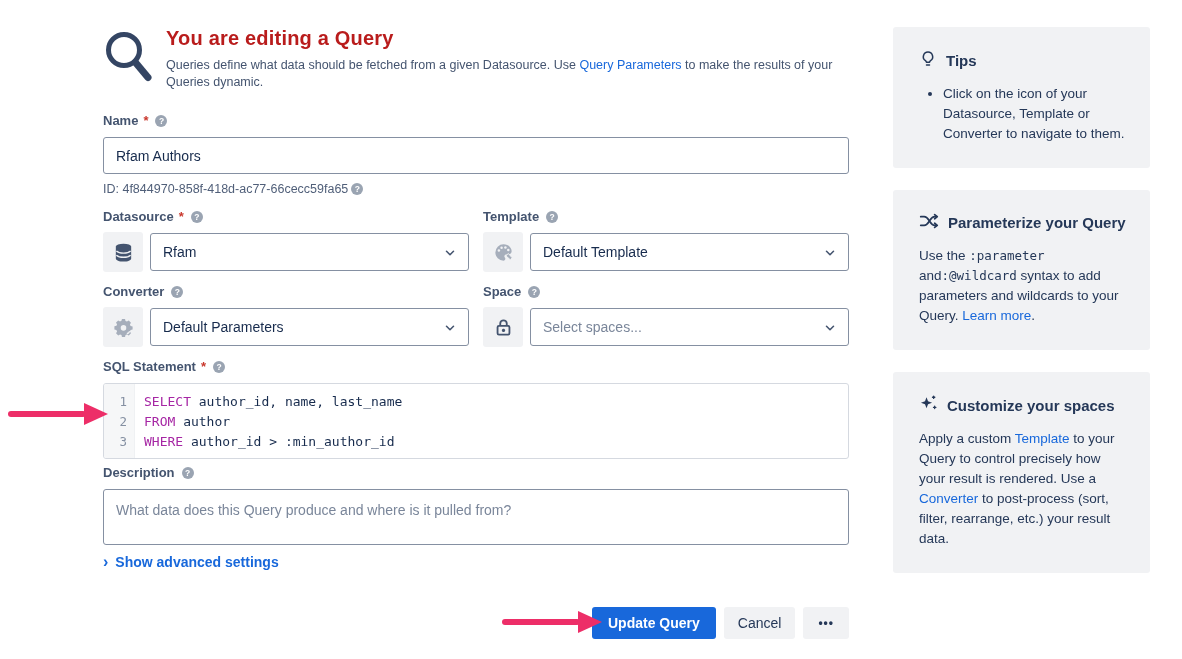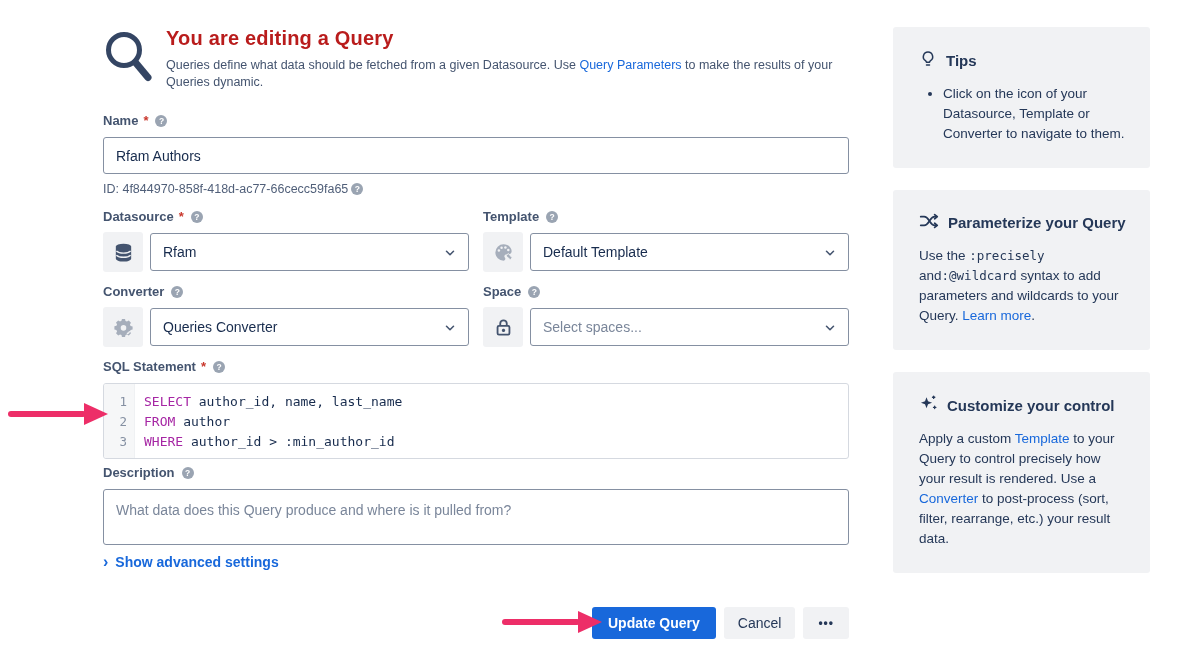--- a/index.html
+++ b/index.html
@@ -182,21 +182,21 @@
           </div>
         <div class="fld-ctrl">
           <div class="icon-box">
             <svg width="23" height="23" viewBox="0 0 24 24">
               <path d="M10.4 3h3.2l.5 2.1c.5.2 1 .4 1.5.7l1.9-1.1 2.3 2.3-1.1 1.9c.3.5.5 1 .7 1.5l2.1.5v3.2l-2.1.5c-.2.5-.4 1-.7 1.5l1.1 1.9-2.3 2.3-1.9-1.1c-.5.3-1 .5-1.5.7l-.5 2.1h-3.2l-.5-2.1c-.5-.2-1-.4-1.5-.7l-1.9 1.1-2.3-2.3 1.1-1.9c-.3-.5-.5-1-.7-1.5L2.5 14v-3.2l2.1-.5c.2-.5.4-1 .7-1.5L4.2 6.9l2.3-2.3 1.9 1.1c.5-.3 1-.5 1.5-.7z" fill="#A6AEBB"></path>
               <circle cx="12" cy="12.4" r="2.9" fill="#F1F2F4"></circle>
               <path d="M15.5 18.5a4 4 0 0 0 3-2.5" stroke="#F1F2F4" stroke-width="1.4" fill="none"></path>
             </svg>
           </div>
           <div class="select">
-            <span>Queries Converter</span>
+            <span>Default Parameters</span>
             <span class="chev"><svg width="14" height="14" viewBox="0 0 16 16" fill="none">
                   <path d="M4 6l4 4 4-4" stroke="#44546F" stroke-width="1.8" stroke-linecap="round" stroke-linejoin="round"></path>
                 </svg></span>
           </div>
         </div>
       </div>
       <div class="fld">
         <div class="lbl">
             <span>Space</span>
             <span class="help">?</span>
@@ -289,30 +289,30 @@
       <div class="panel-hd">
         <span>
           <svg width="20" height="18" viewBox="0 0 23 20" fill="none" stroke="#253858" stroke-width="2" stroke-linecap="round" stroke-linejoin="round">
             <path d="M2 15h4c3 0 4-2 6-5s3-5 6-5h2"></path>
             <path d="M2 5h4c3 0 4 2 6 5s3 5 6 5h2"></path>
             <path d="M18 2.6L21 5l-3 2.4M18 12.6L21 15l-3 2.4"></path>
           </svg>
         </span>
         <span>Parameterize your Query</span>
       </div>
-      <div class="panel-body"><span>Use the </span><span class="mono">:precisely</span><span> and</span><span class="mono">:@wildcard</span><span> syntax to add parameters and wildcards to your Query. </span><span class="lnk">Learn more</span><span>.</span></div>
+      <div class="panel-body"><span>Use the </span><span class="mono">:parameter</span><span> and</span><span class="mono">:@wildcard</span><span> syntax to add parameters and wildcards to your Query. </span><span class="lnk">Learn more</span><span>.</span></div>
     </div>
 
     <div class="panel">
       <div class="panel-hd">
         <span>
           <svg width="19" height="19" viewBox="0 0 24 24">
             <path d="M9.5 4l1.9 5.1L16.5 11l-5.1 1.9L9.5 18l-1.9-5.1L2.5 11l5.1-1.9z" fill="#253858"></path>
             <path d="M18.5 2.6v3M17 4.1h3M19.8 15.4v3M18.3 16.9h3" stroke="#253858" stroke-width="1.6" stroke-linecap="round"></path>
           </svg>
         </span>
-        <span>Customize your control</span>
+        <span>Customize your spaces</span>
       </div>
       <div class="panel-body"><span>Apply a custom </span><span class="lnk">Template</span><span> to your Query to control precisely how your result is rendered. Use a </span><span class="lnk">Converter</span><span> to post-process (sort, filter, rearrange, etc.) your result data.</span></div>
     </div>
 
   </div>
 </div>
 
 </body></html>

